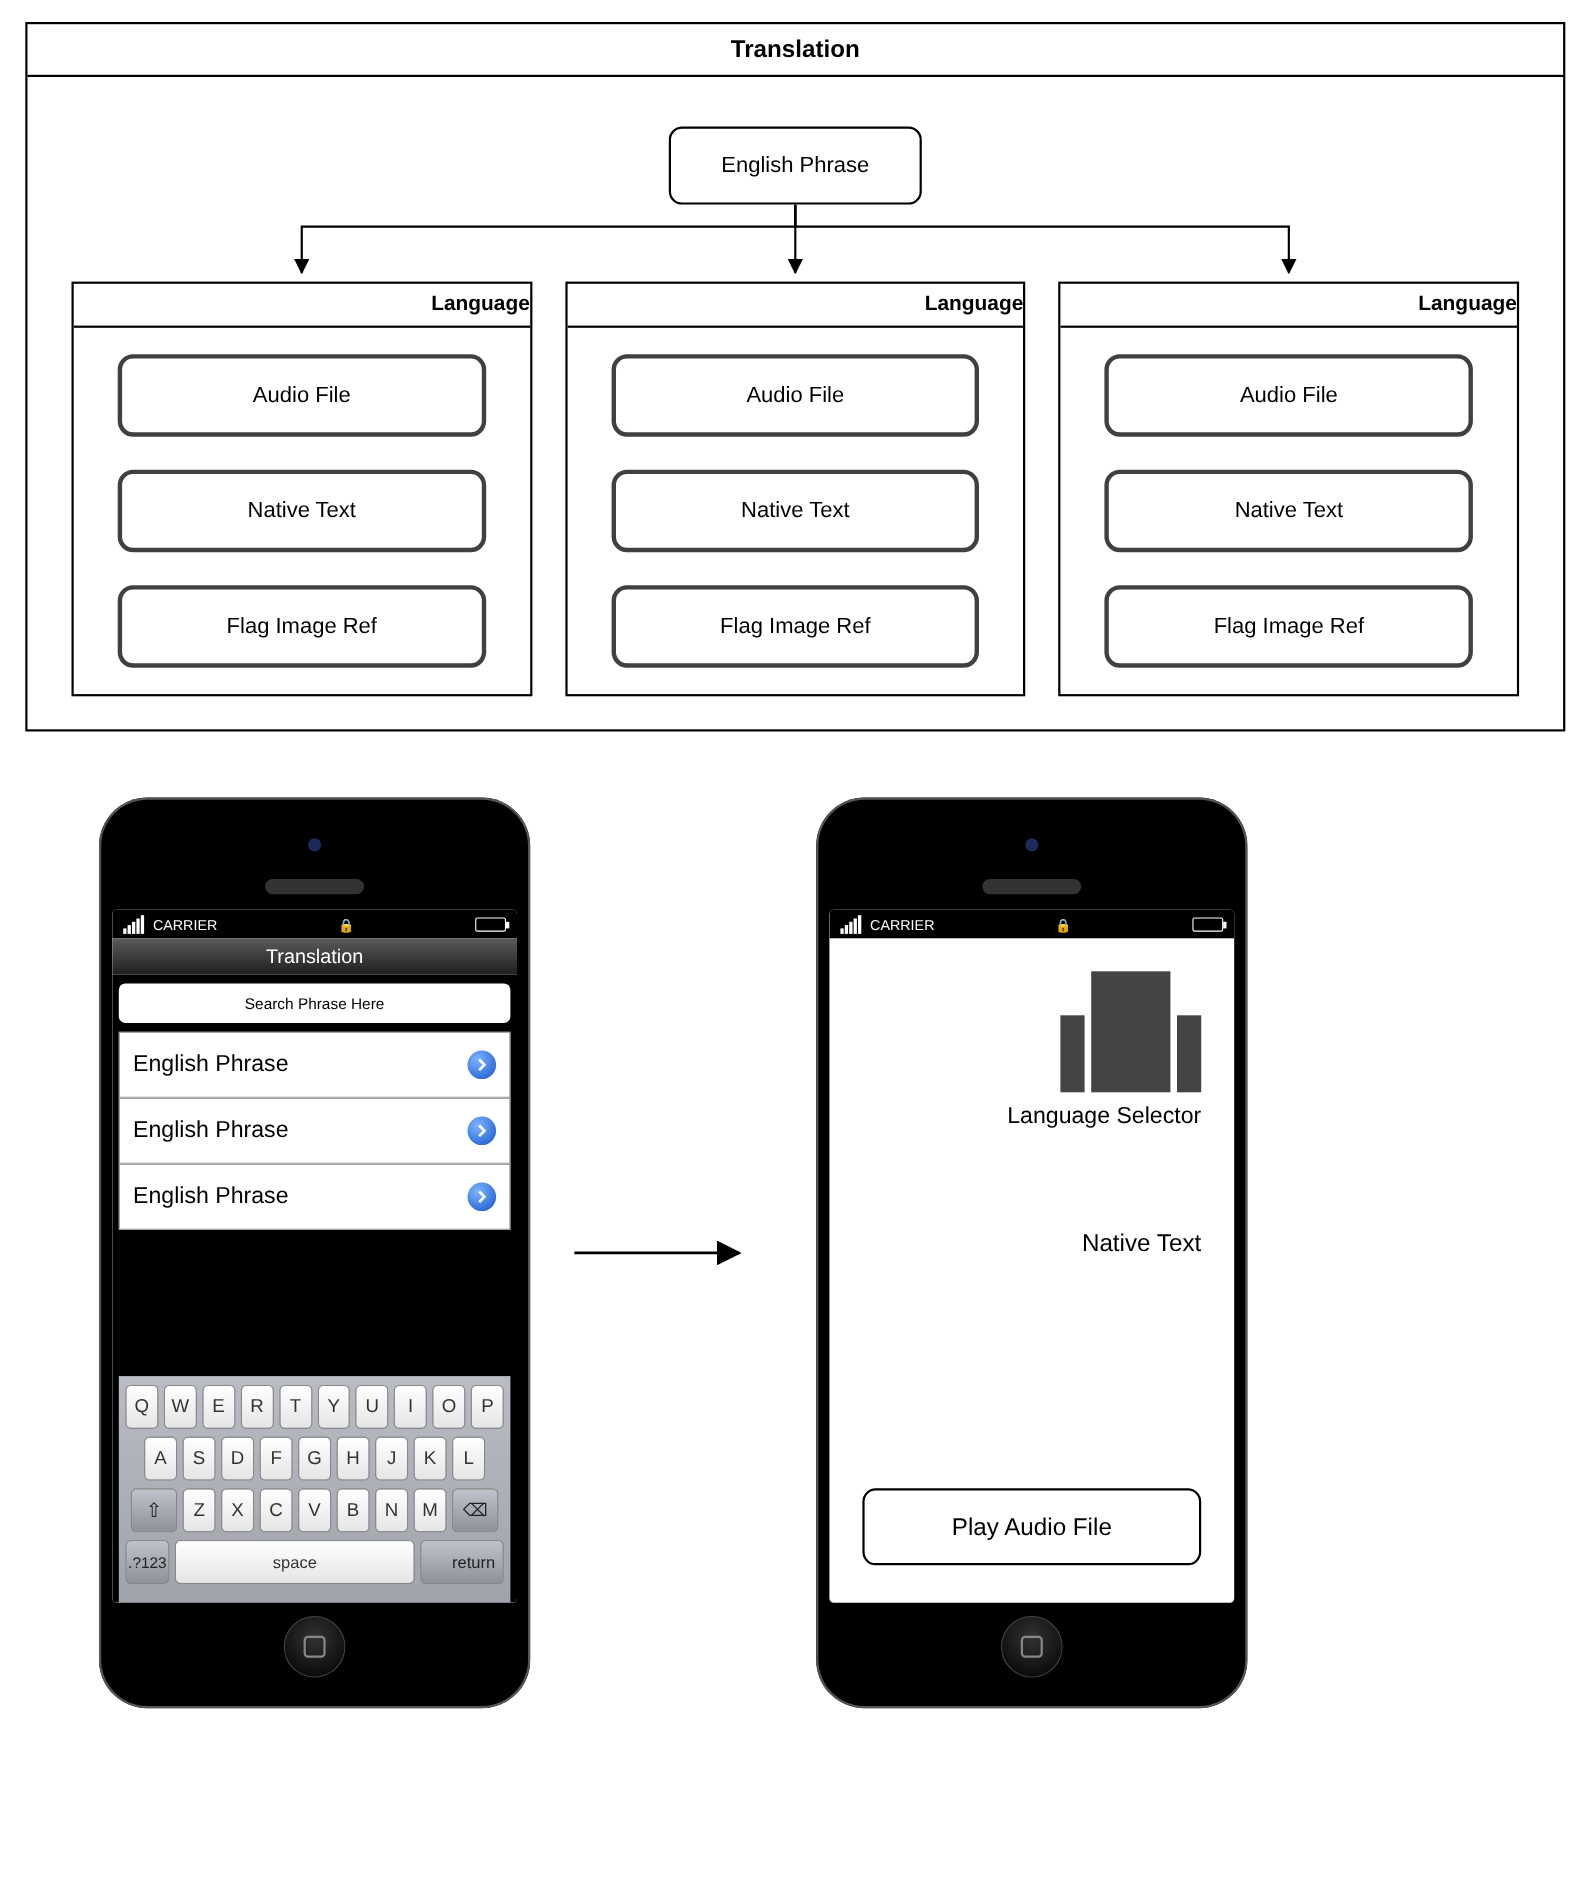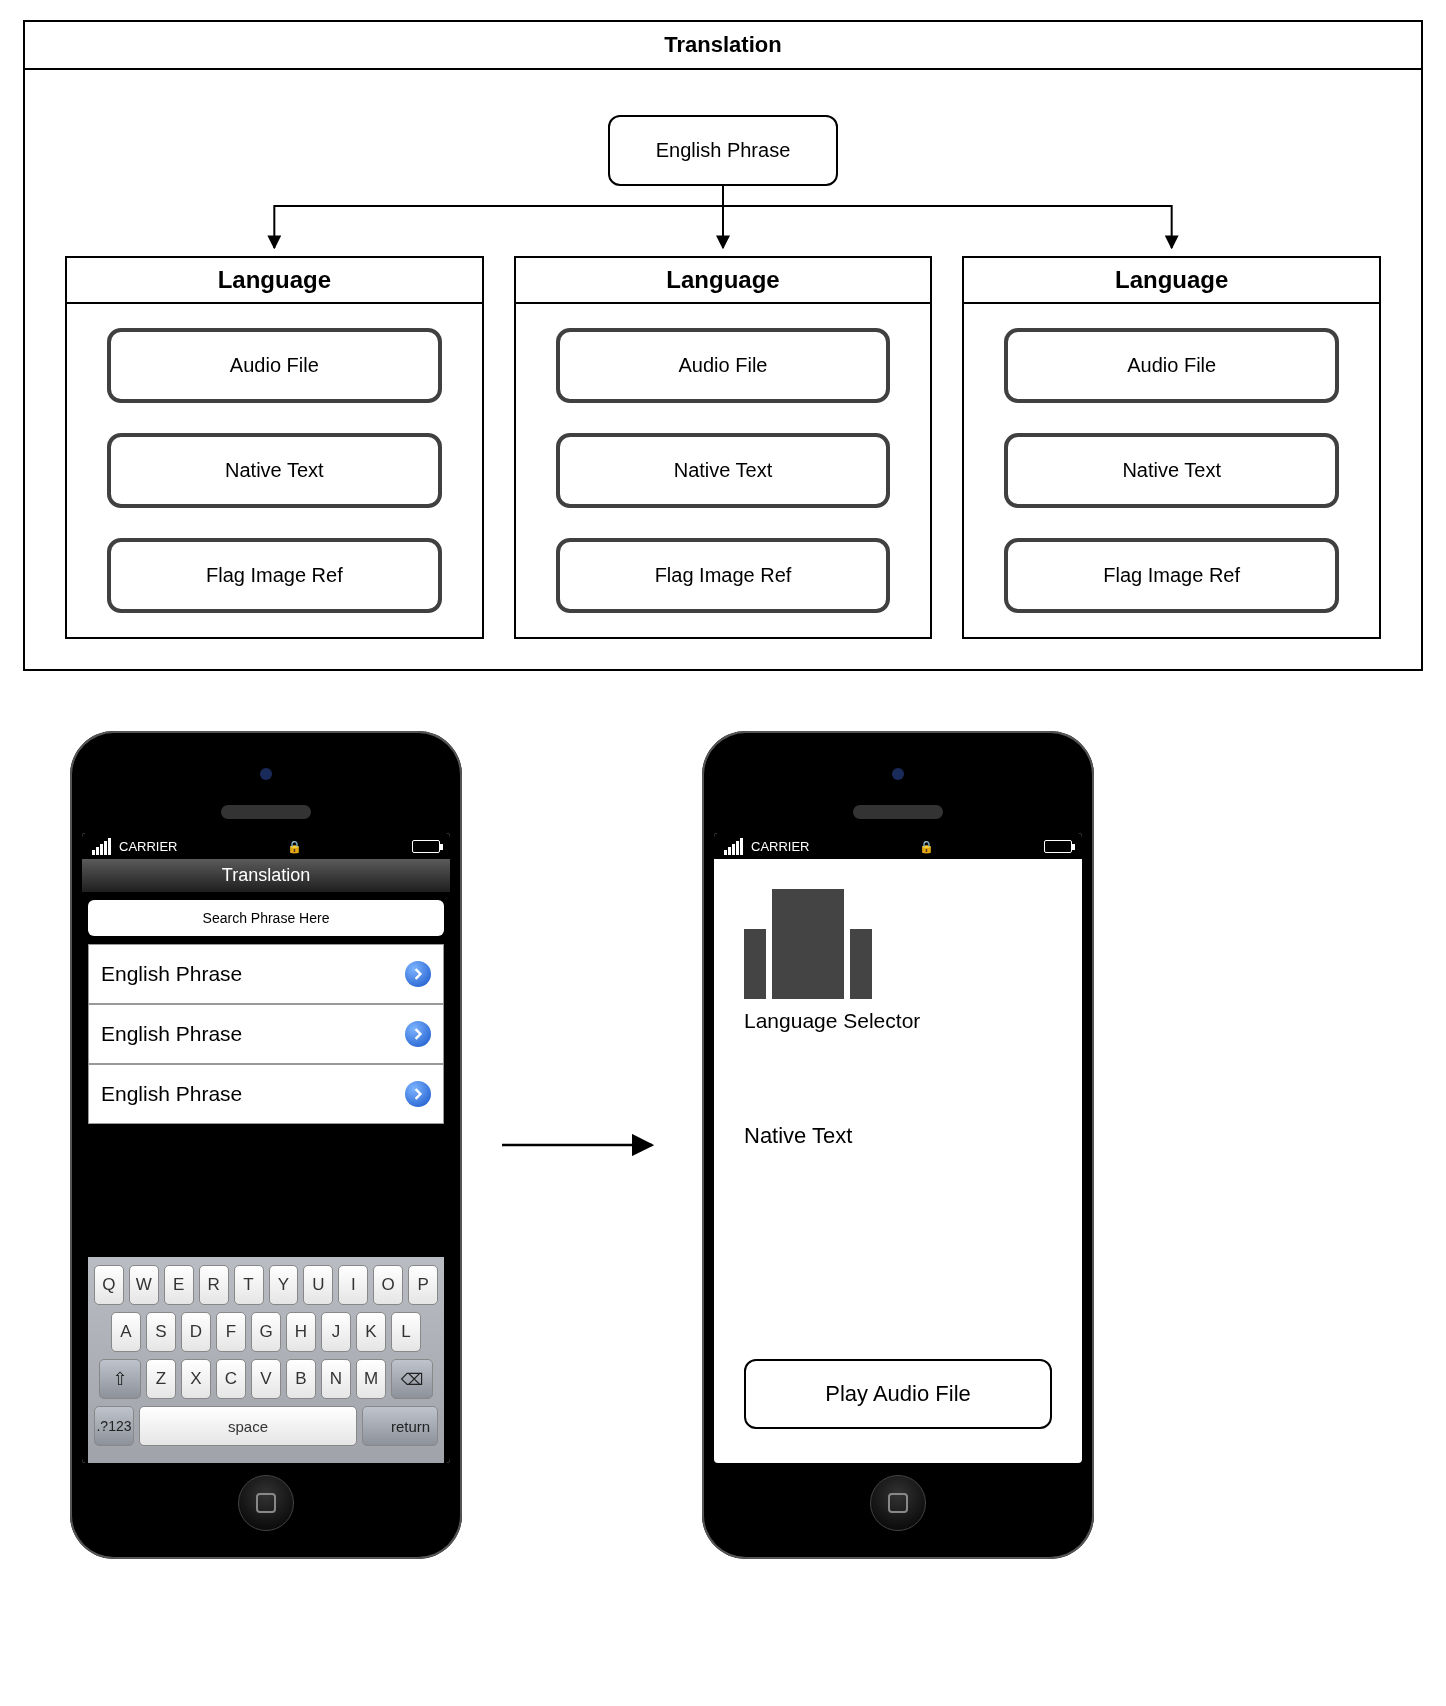--- a/index.html
+++ b/index.html
@@ -48,23 +48,23 @@
     gap: 30px;
     padding: 0 20px;
   }
   .lang-box {
     border: 2px solid #000;
     flex: 1;
     display: flex;
     flex-direction: column;
   }
   .lang-head {
-    text-align: center;
+    text-align: right;
     font-weight: bold;
-    font-size: 24px;
+    font-size: 19px;
     padding: 8px 0;
     border-bottom: 2px solid #000;
   }
   .lang-body {
     padding: 24px 40px;
     display: flex;
     flex-direction: column;
     gap: 30px;
   }
   .pill {
@@ -81,20 +81,21 @@
     gap: 40px;
     padding-left: 50px;
   }
   .phone {
     width: 392px;
     background: #000;
     border-radius: 44px;
     padding: 12px 12px 16px 12px;
     position: relative;
     box-shadow: inset 0 0 0 2px #555;
+    margin-left: 20px;
   }
   .phone-topstrip {
     height: 62px;
     display: flex;
     align-items: center;
     justify-content: center;
     gap: 20px;
   }
   .camera-dot {
     width: 12px; height: 12px; border-radius: 50%;
@@ -216,21 +217,21 @@
   .key.space { flex: 1; font-size: 15px; }
   .key.return{ width: 76px; font-size: 15px; padding-left: 21px; }
   .shift-icon { font-size: 18px; }
   .bk-icon { font-size: 16px; }
 
   
   .content2 {
     flex: 1;
     padding: 30px 30px 34px 30px;
     display: flex; flex-direction: column;
-    align-items: flex-start;
+    align-items: flex-end;
     min-height: 600px;
   }
   .coverflow {
     display: flex; align-items: flex-end; gap: 6px;
     margin-bottom: 6px;
   }
   .cf-side { width: 22px; height: 70px; background: #444; }
   .cf-main { width: 72px; height: 110px; background: #444; }
   .cf-label { font-size: 21px; margin-top: 4px; }
   .native-label { margin-top: 90px; font-size: 22px; }

